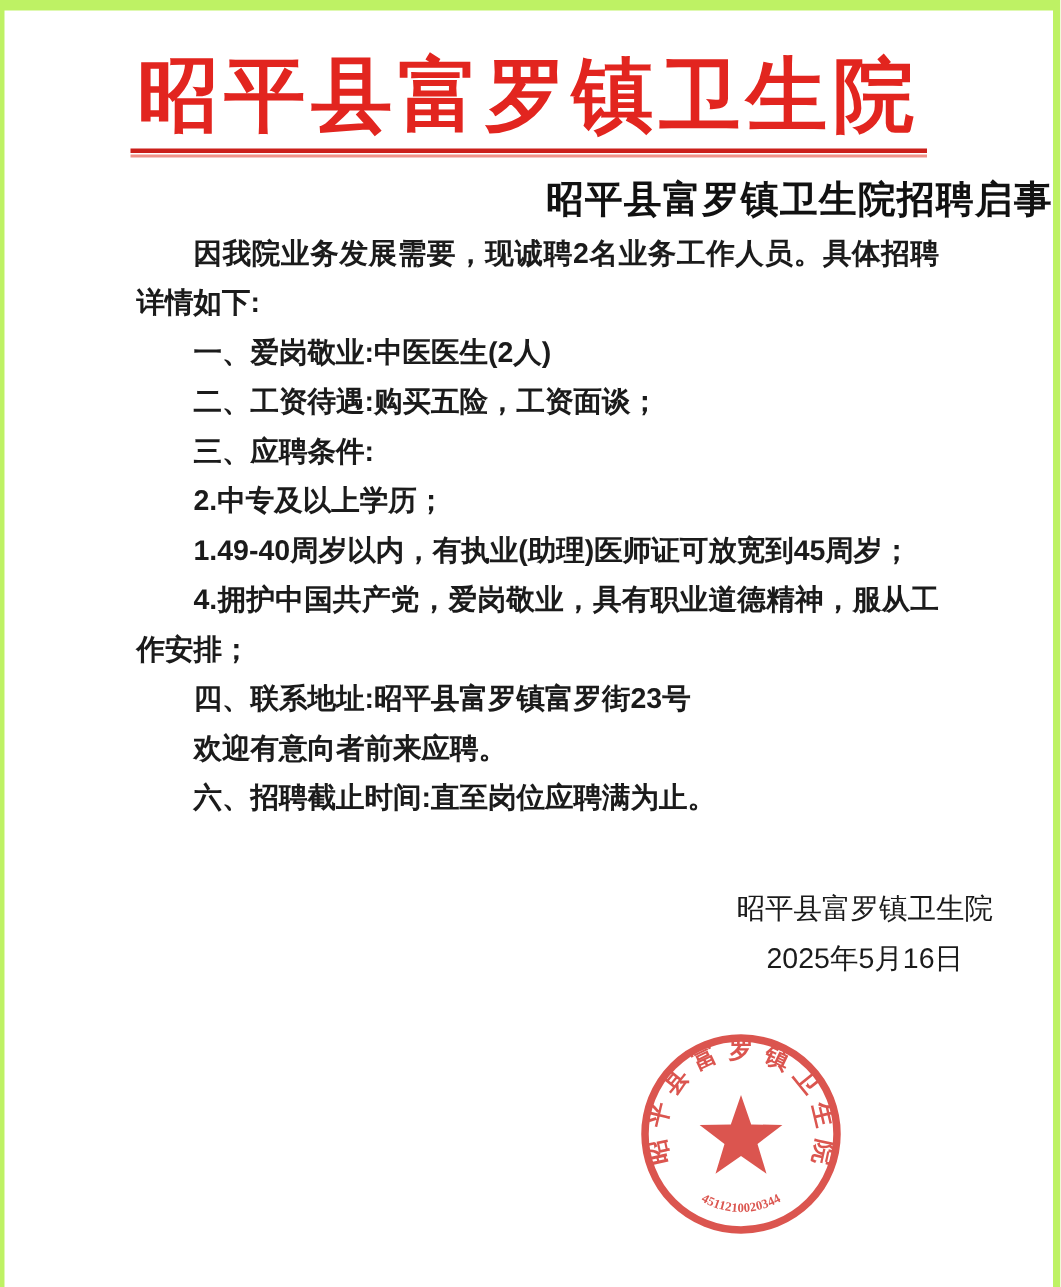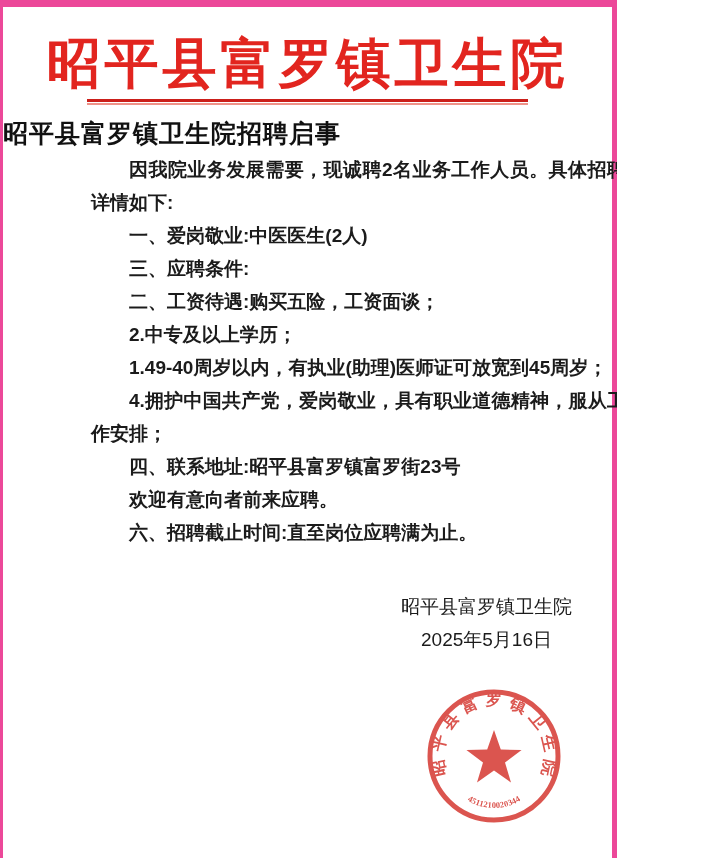--- a/index.html
+++ b/index.html
@@ -1,19 +1,19 @@
 <!DOCTYPE html>
 <html><head>
 <meta charset="utf-8">
 <style>
   html,body{margin:0;padding:0;}
   .frame{
     position:relative;
-    width:617px;height:858px;
-    background:#ec4899;
+    width:707px;height:858px;
+    background:#bef264;
     overflow:hidden;
     font-family:"Liberation Sans","DejaVu Sans",sans-serif;
   }
   .page{
     position:absolute;
     left:3px;top:7px;right:5px;bottom:0;
     background:#ffffff;
   }
   .doc-title{
     margin-top:28px;
@@ -27,21 +27,21 @@
     white-space:nowrap;
   }
   .title-rule{
     margin:6px 84px 0 84px;
     height:1px;
     border-top:3px solid #cb1f1a;
     border-bottom:2px solid #ef9289;
   }
   .doc-subtitle{
     margin-top:11px;
-    text-align:left;
+    text-align:right;
     font-weight:bold;
     font-size:25px;
     line-height:34px;
     color:#111111;
     letter-spacing:1px;
   }
   .body-text{
     margin:3px 0 0 88px;
     width:535px;
     font-size:19px;
@@ -83,22 +83,22 @@
 
     <div class="doc-title">昭平县富罗镇卫生院</div>
 
     <div class="title-rule"></div>
 
     <div class="doc-subtitle">昭平县富罗镇卫生院招聘启事</div>
 
     <div class="body-text">
       <p>因我院业务发展需要，现诚聘2名业务工作人员。具体招聘详情如下:</p>
       <p>一、爱岗敬业:中医医生(2人)</p>
+      <p>二、工资待遇:购买五险，工资面谈；</p>
       <p>三、应聘条件:</p>
-      <p>二、工资待遇:购买五险，工资面谈；</p>
       <p>2.中专及以上学历；</p>
       <p>1.49-40周岁以内，有执业(助理)医师证可放宽到45周岁；</p>
       <p>4.拥护中国共产党，爱岗敬业，具有职业道德精神，服从工作安排；</p>
       <p>四、联系地址:昭平县富罗镇富罗街23号</p>
       <p>欢迎有意向者前来应聘。</p>
       <p>六、招聘截止时间:直至岗位应聘满为止。</p>
     </div>
 
     <div class="signature">
       <div class="sig-inner">

